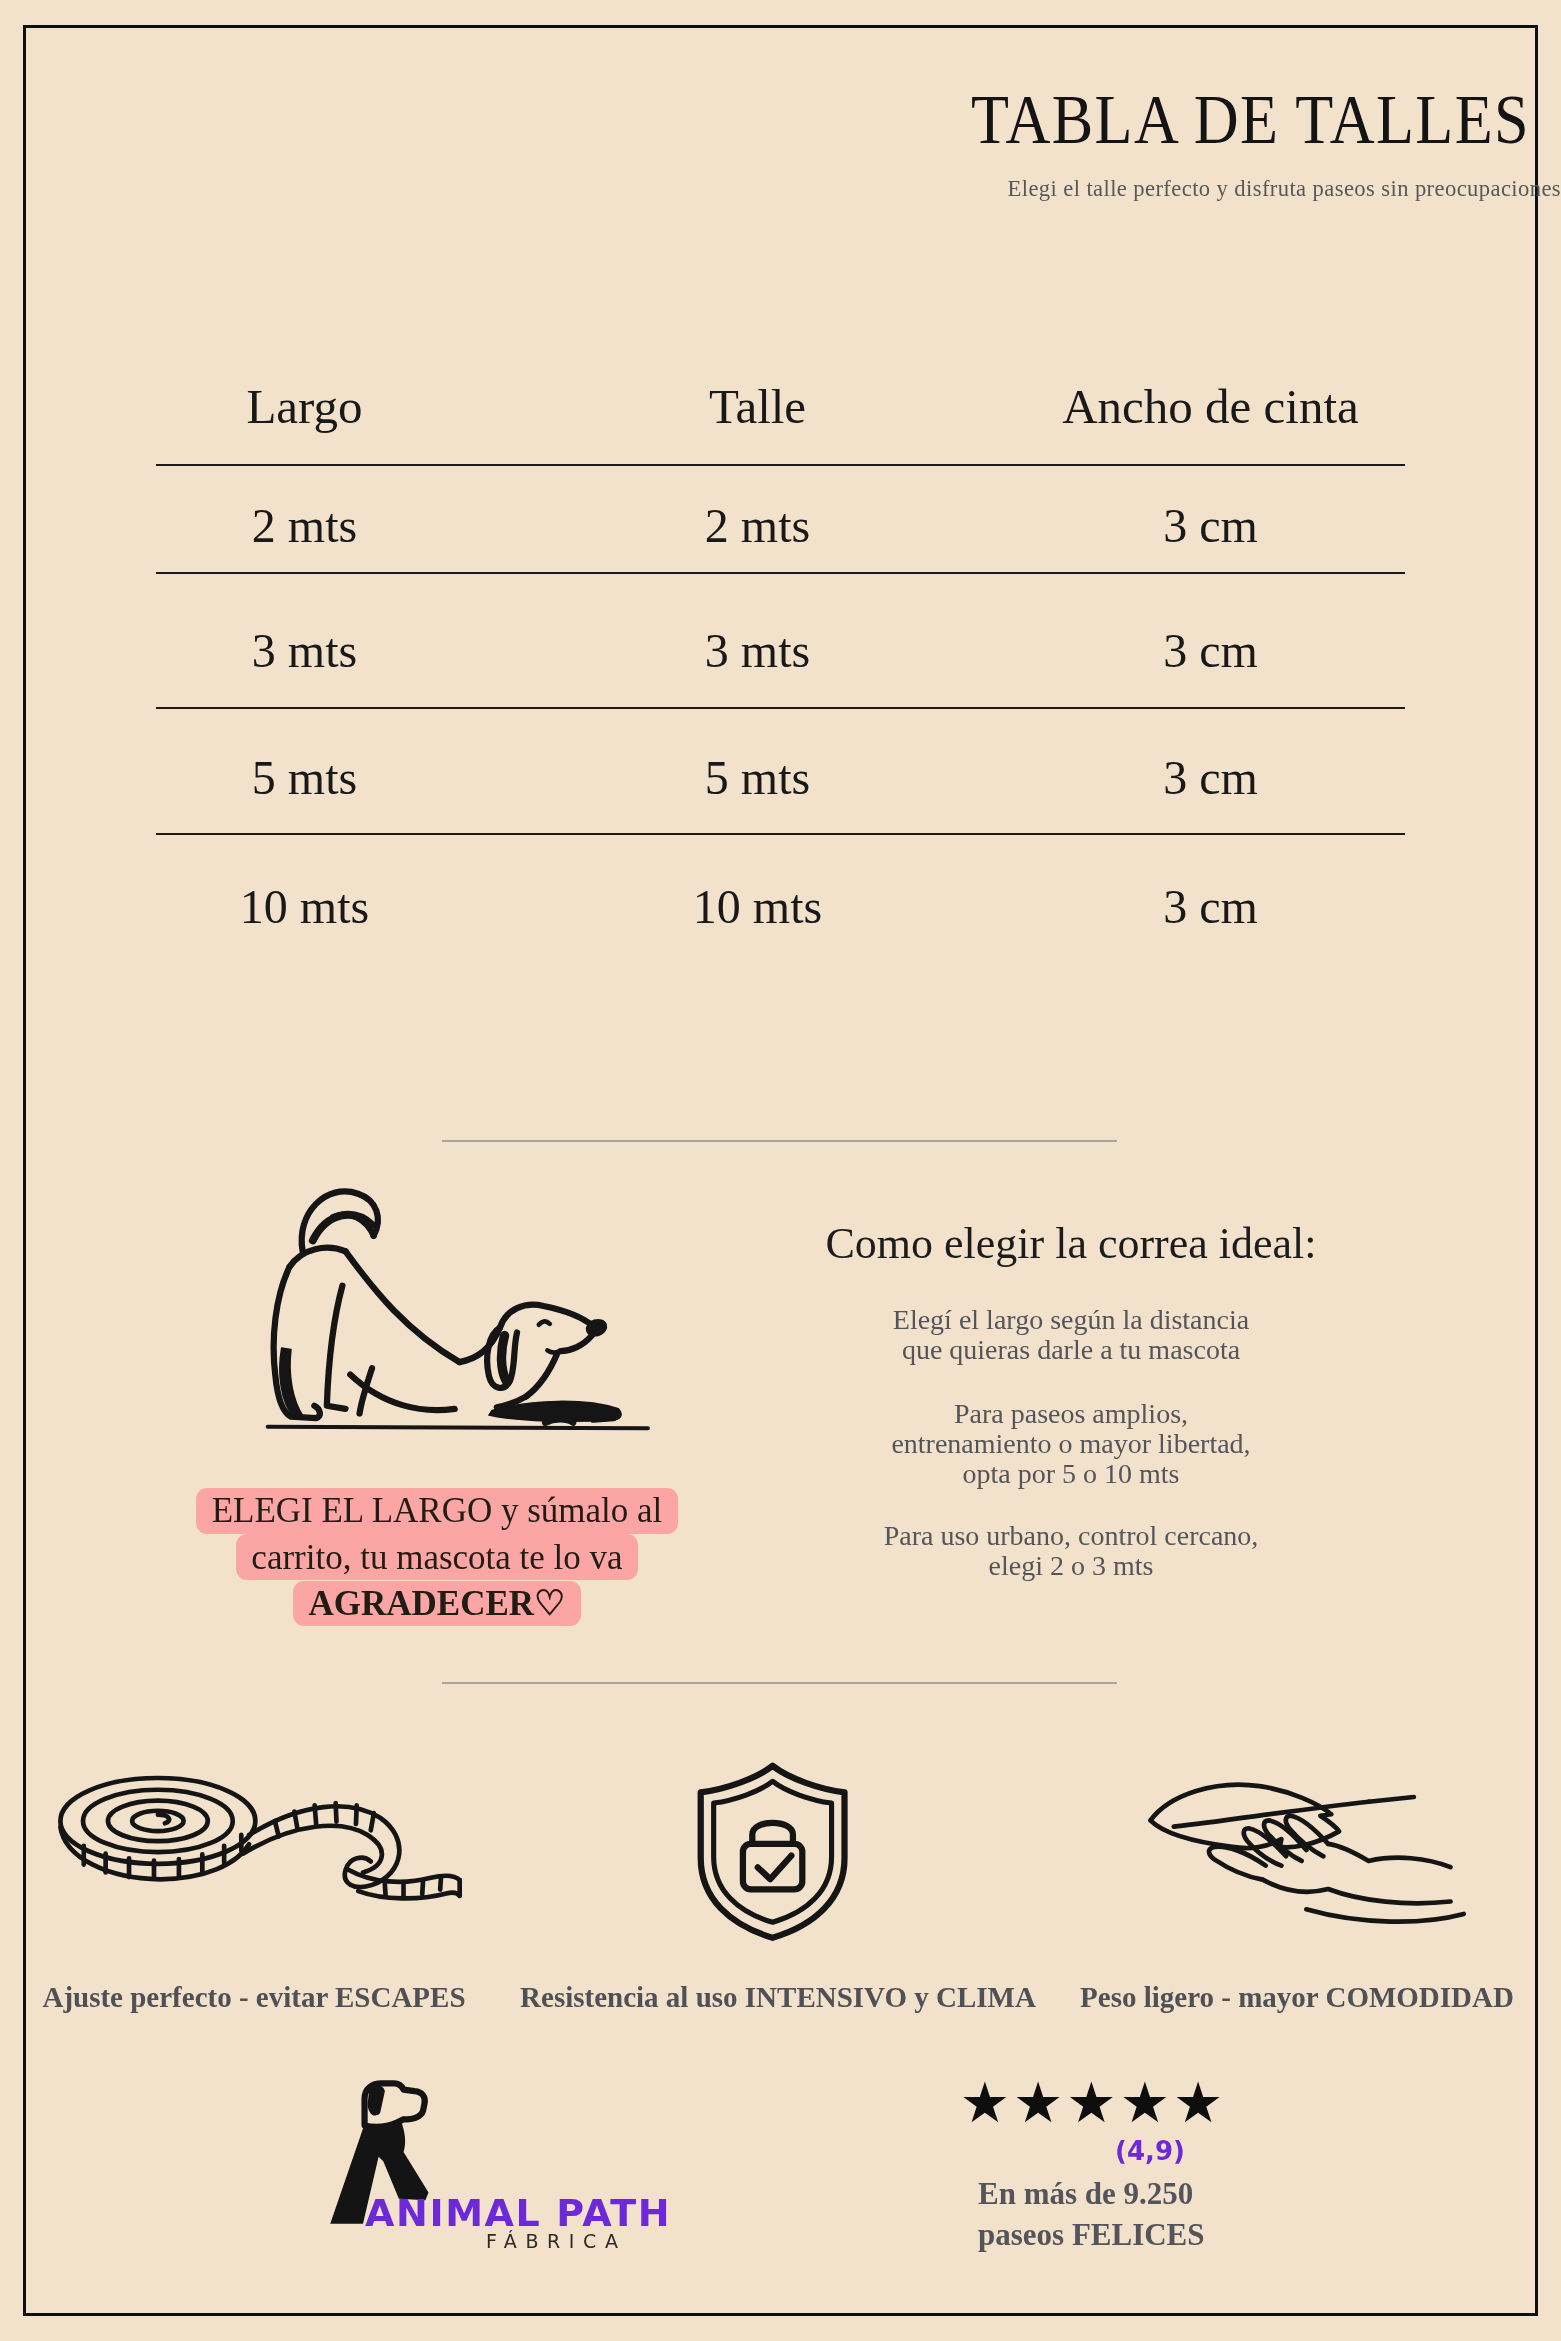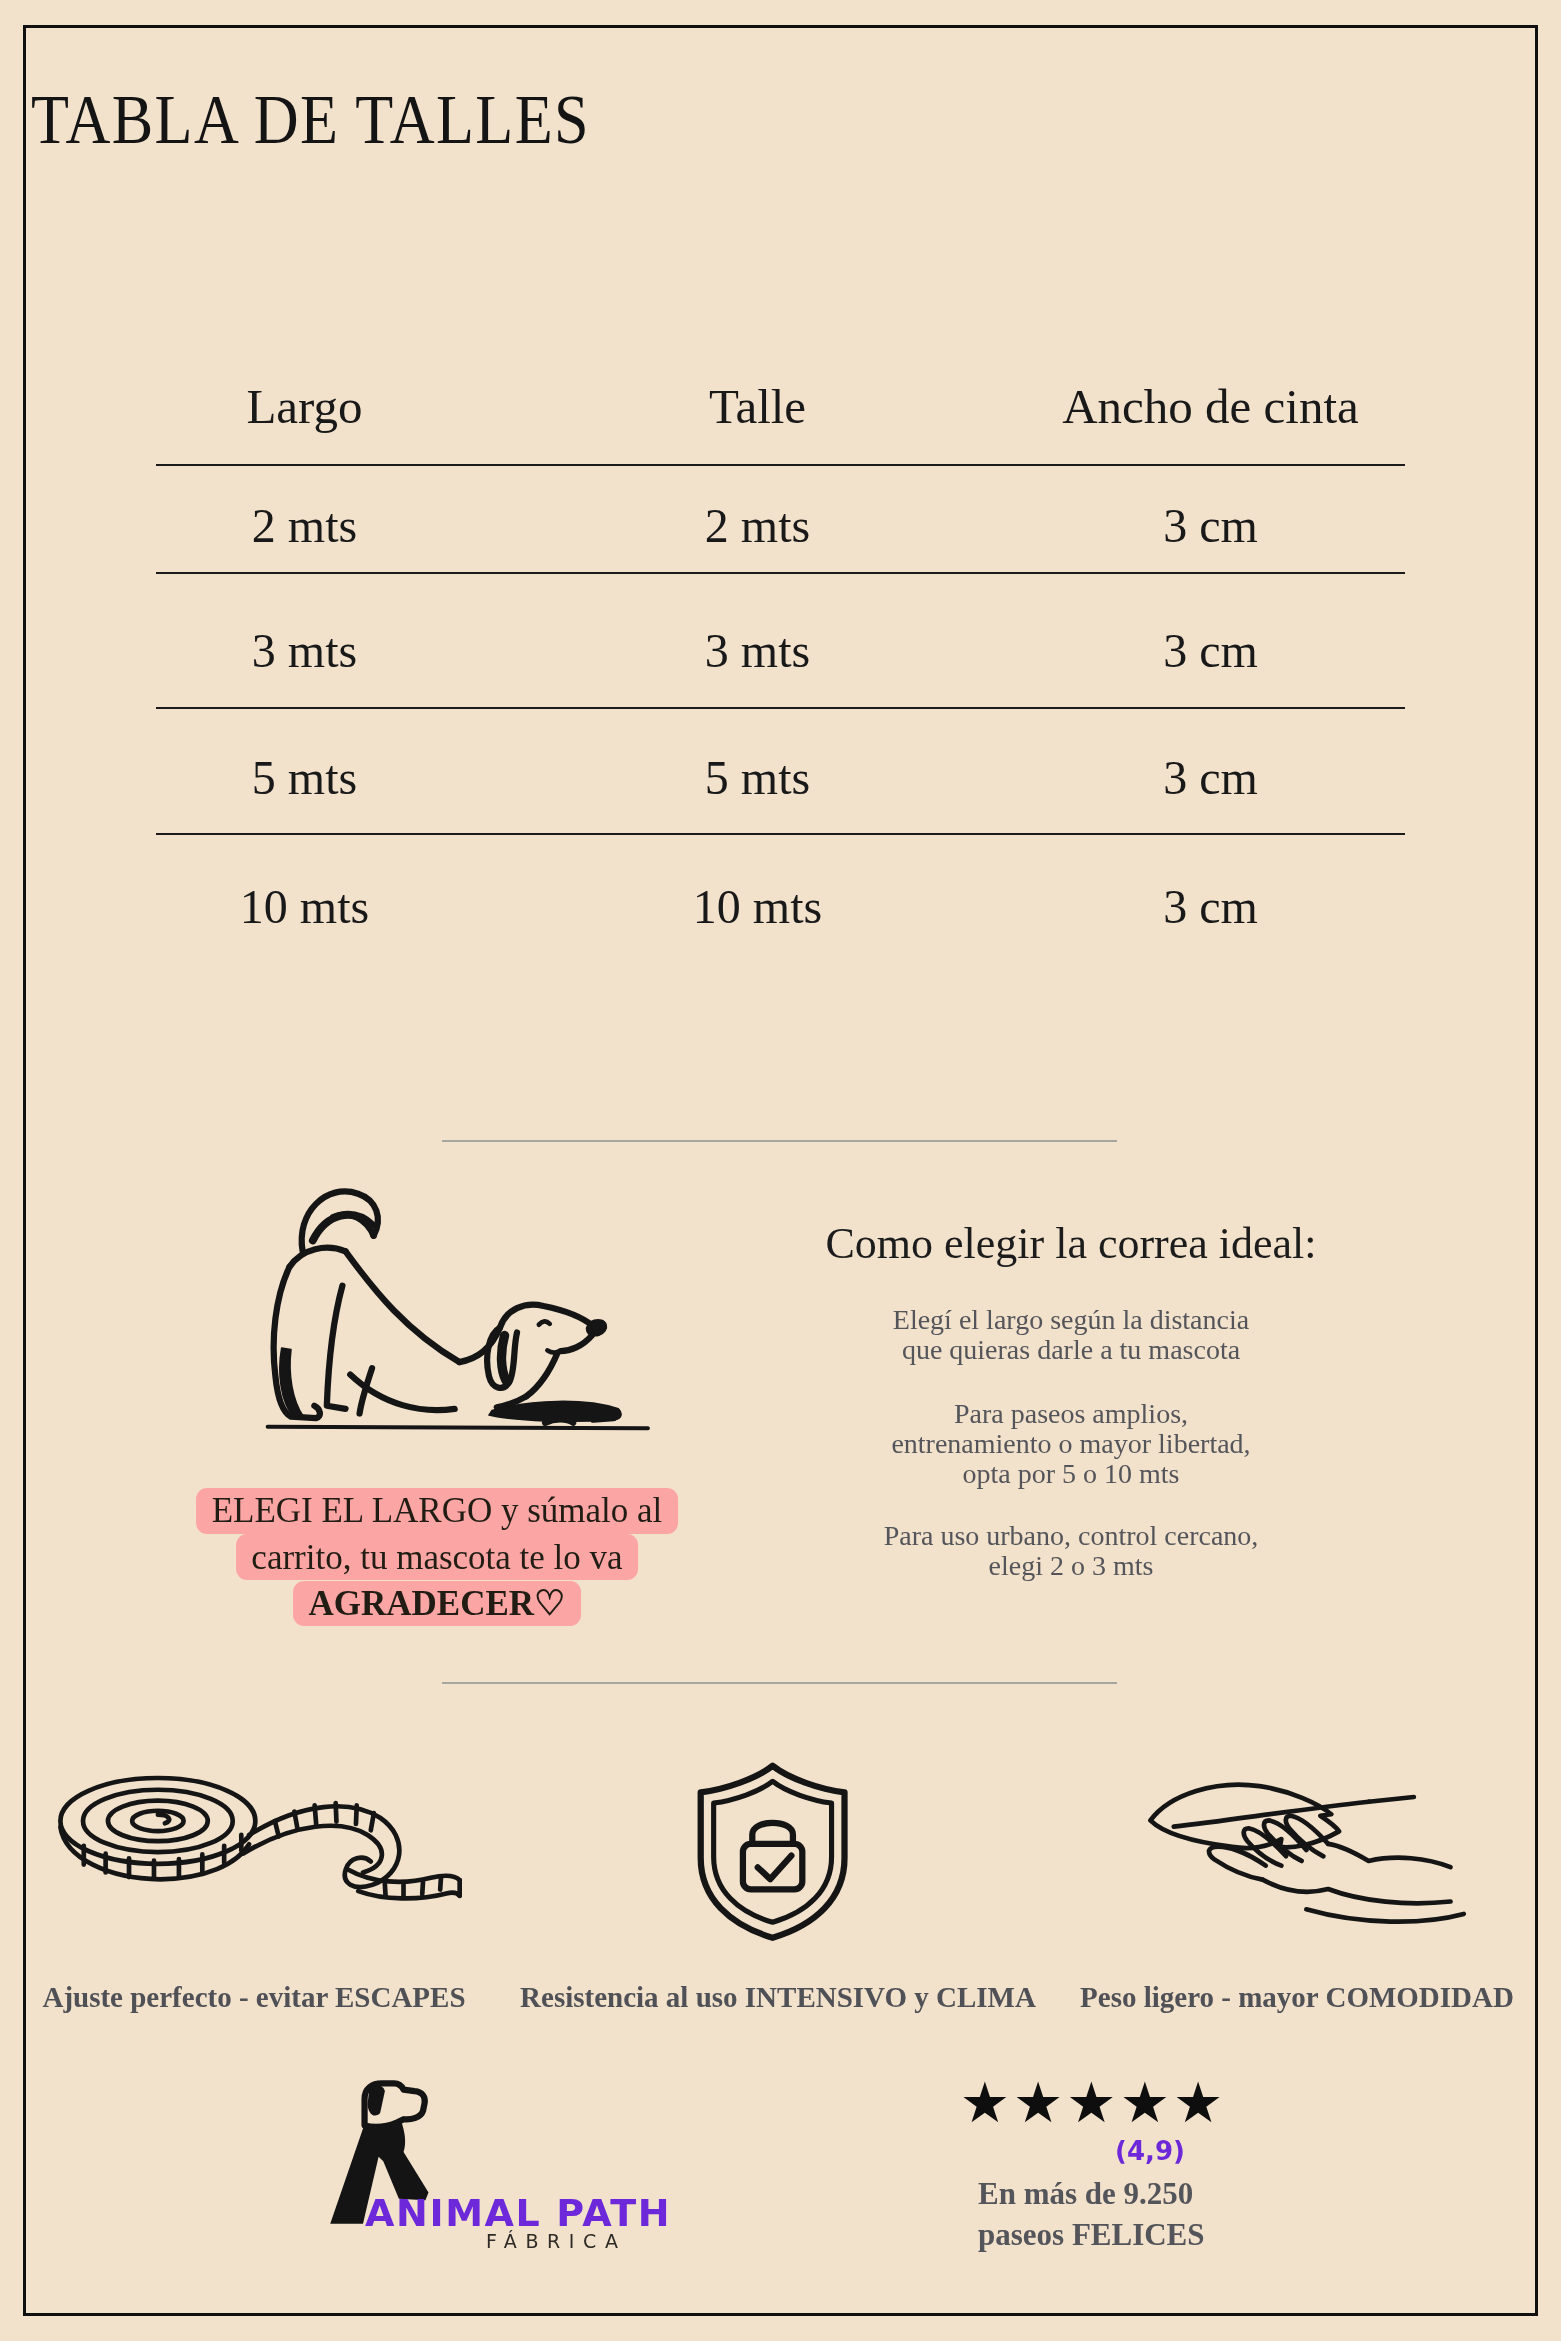--- a/index.html
+++ b/index.html
@@ -1,20 +1,20 @@
 <!DOCTYPE html>
 <html style="font-size:12.5px"><head>
 <meta charset="utf-8">
 <style>
   html,body{margin:0;padding:0;background:#f2e2cc;}
   .poster{position:relative;width:1561px;height:2342px;background:#f2e2cc;overflow:hidden;
           font-family:"Liberation Serif",serif;color:#1a1a1a;}
   .frame{position:absolute;left:23.4px;top:25px;right:23.4px;bottom:26px;border:3.9px solid #101010;}
   .abs{position:absolute;}
-  .ctr{left:0;width:1561px;text-align:left;}
+  .ctr{left:0;width:1561px;text-align:right;}
   .title{top:81px;font-size:69px;letter-spacing:1.6px;color:#141414;}
   .title>span{display:inline-block;transform:scaleX(.9);}
   .subtitle{top:176px;font-size:22.6px;letter-spacing:0.4px;color:#58585a;}
   
   .trow{position:absolute;left:78px;width:1358px;height:58px;display:grid;
         grid-template-columns:453px 453px 453px;align-items:center;text-align:center;}
   .trow div{font-size:48px;color:#191919;}
   .trow.head div{font-size:49px;}
   .rule{position:absolute;left:156px;width:1249px;height:2.3px;background:#1b1b1b;}
   .divider{position:absolute;left:442px;width:675px;height:2.3px;background:#a5a5a2;}
@@ -43,20 +43,21 @@
   svg{display:block;}
   .ink{stroke:#151515;fill:none;stroke-linecap:round;stroke-linejoin:round;}
 </style>
 </head>
 <body>
 
 <div class="poster">
   <div class="frame"></div>
 
   <div class="abs ctr title"><span>TABLA DE TALLES</span></div>
+  <div class="abs ctr subtitle">Elegi el talle perfecto y disfruta paseos sin preocupaciones</div>
 
   <div class="trow head" style="top:377px">
     <div>Largo</div>
     <div>Talle</div>
     <div>Ancho de cinta</div>
   </div>
   <div class="rule" style="top:464px"></div>
   <div class="trow" style="top:496px">
     <div>2 mts</div>
     <div>2 mts</div>

